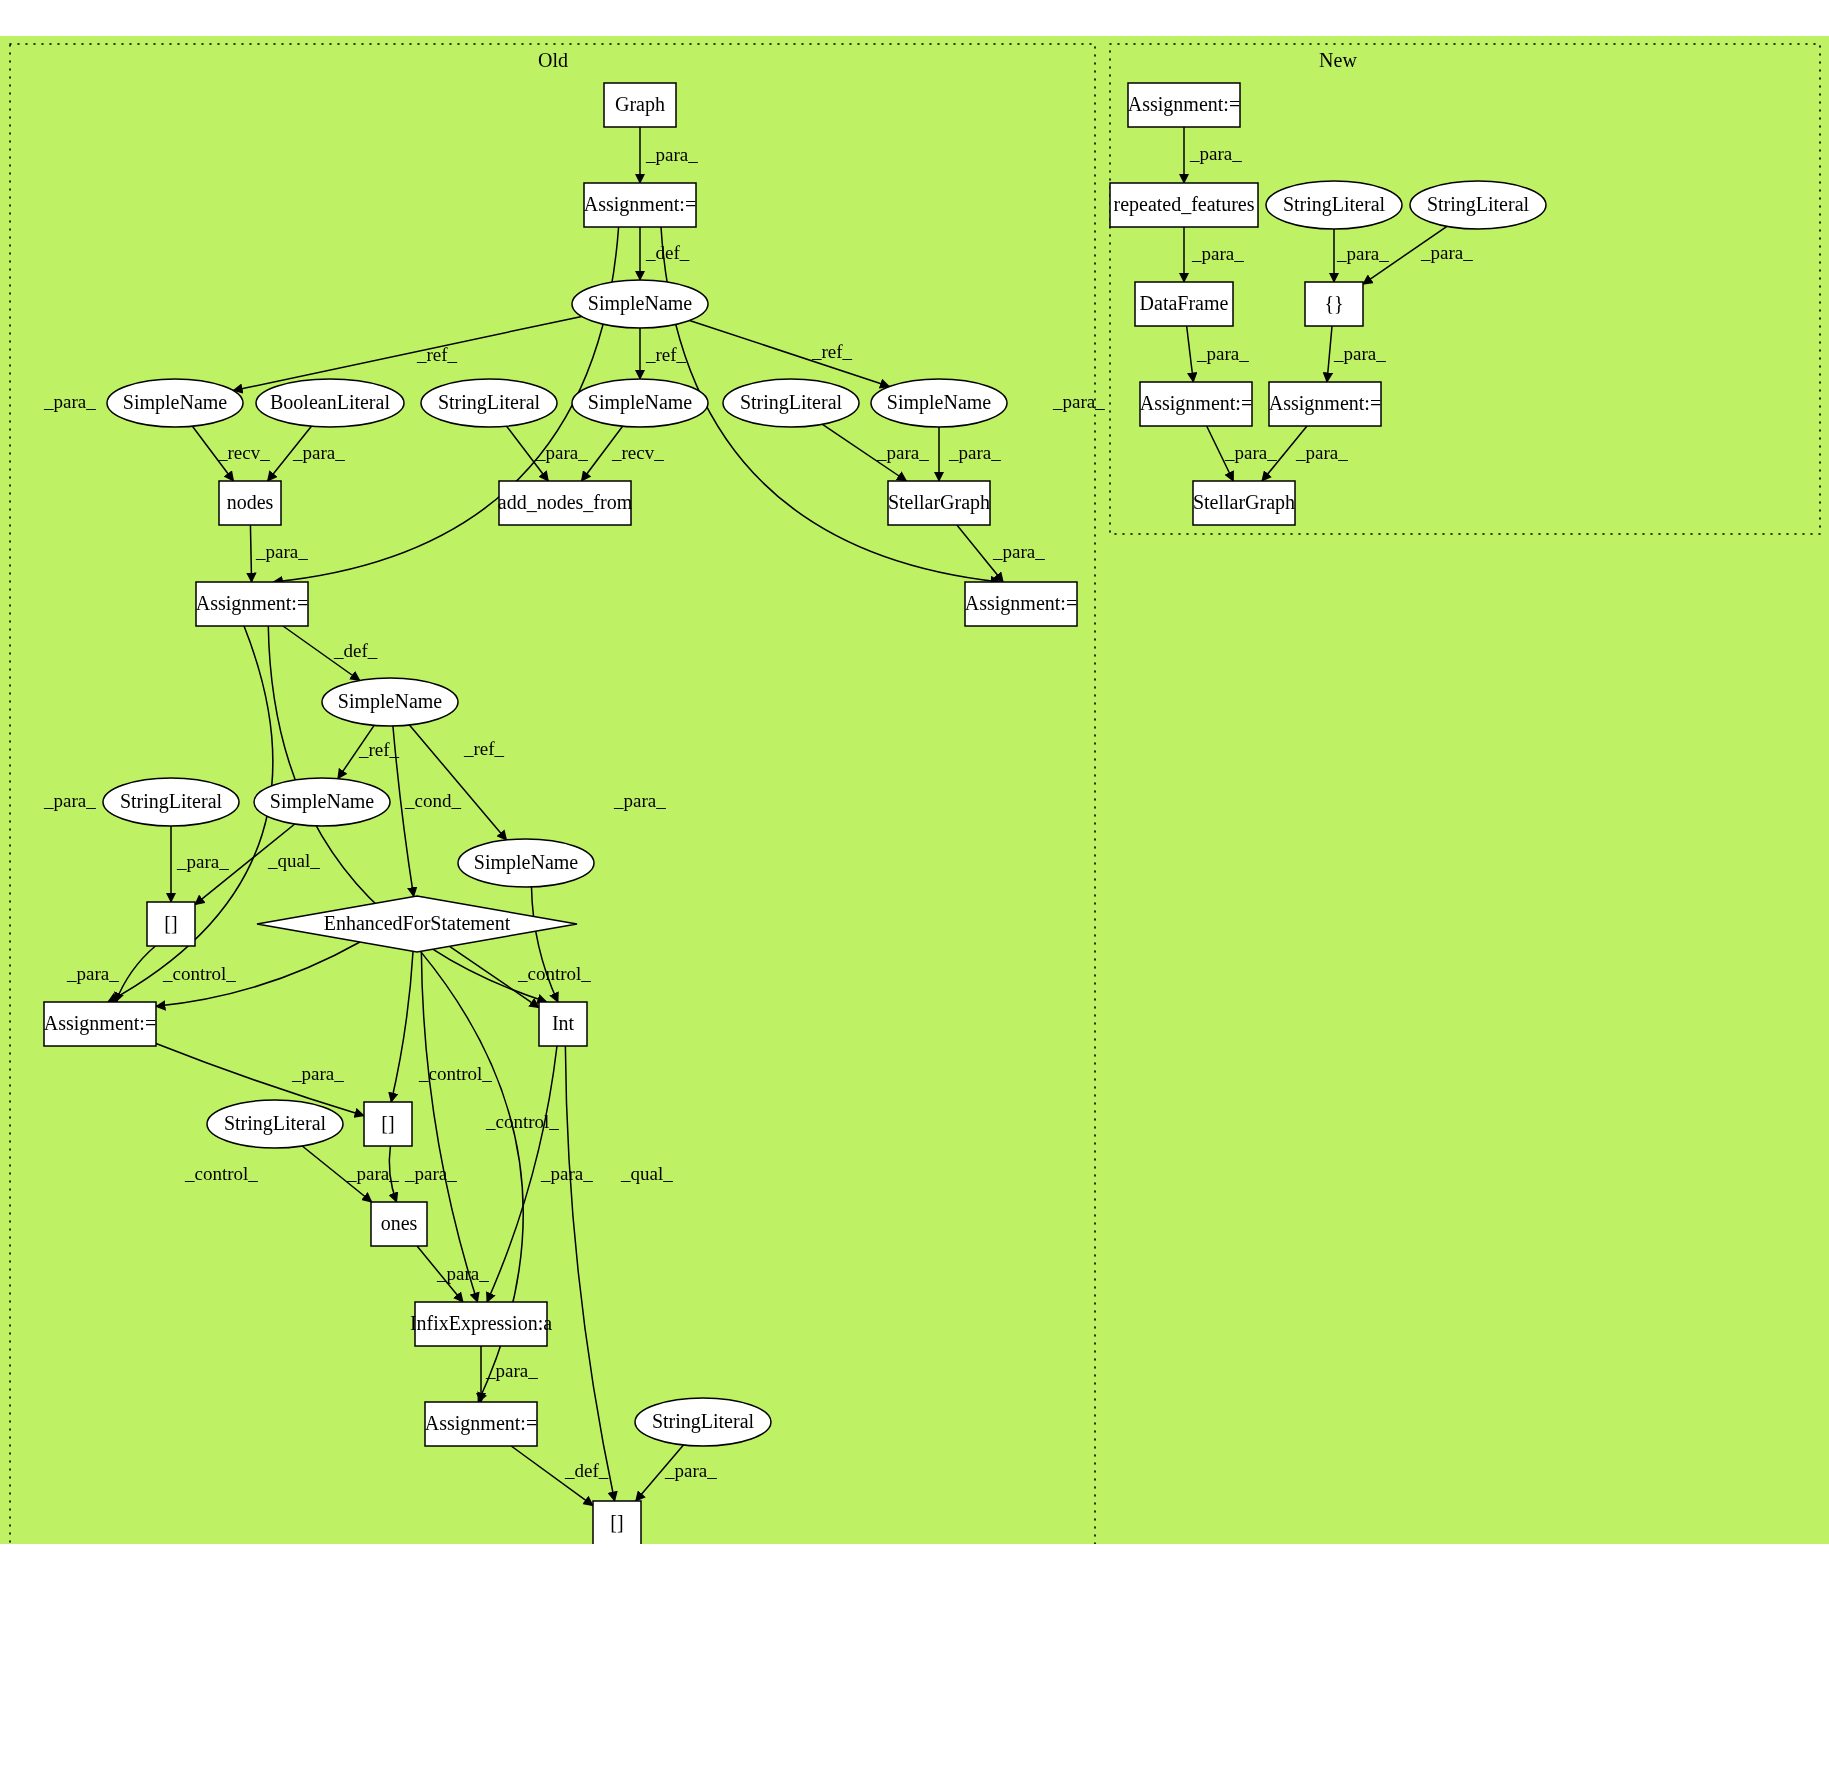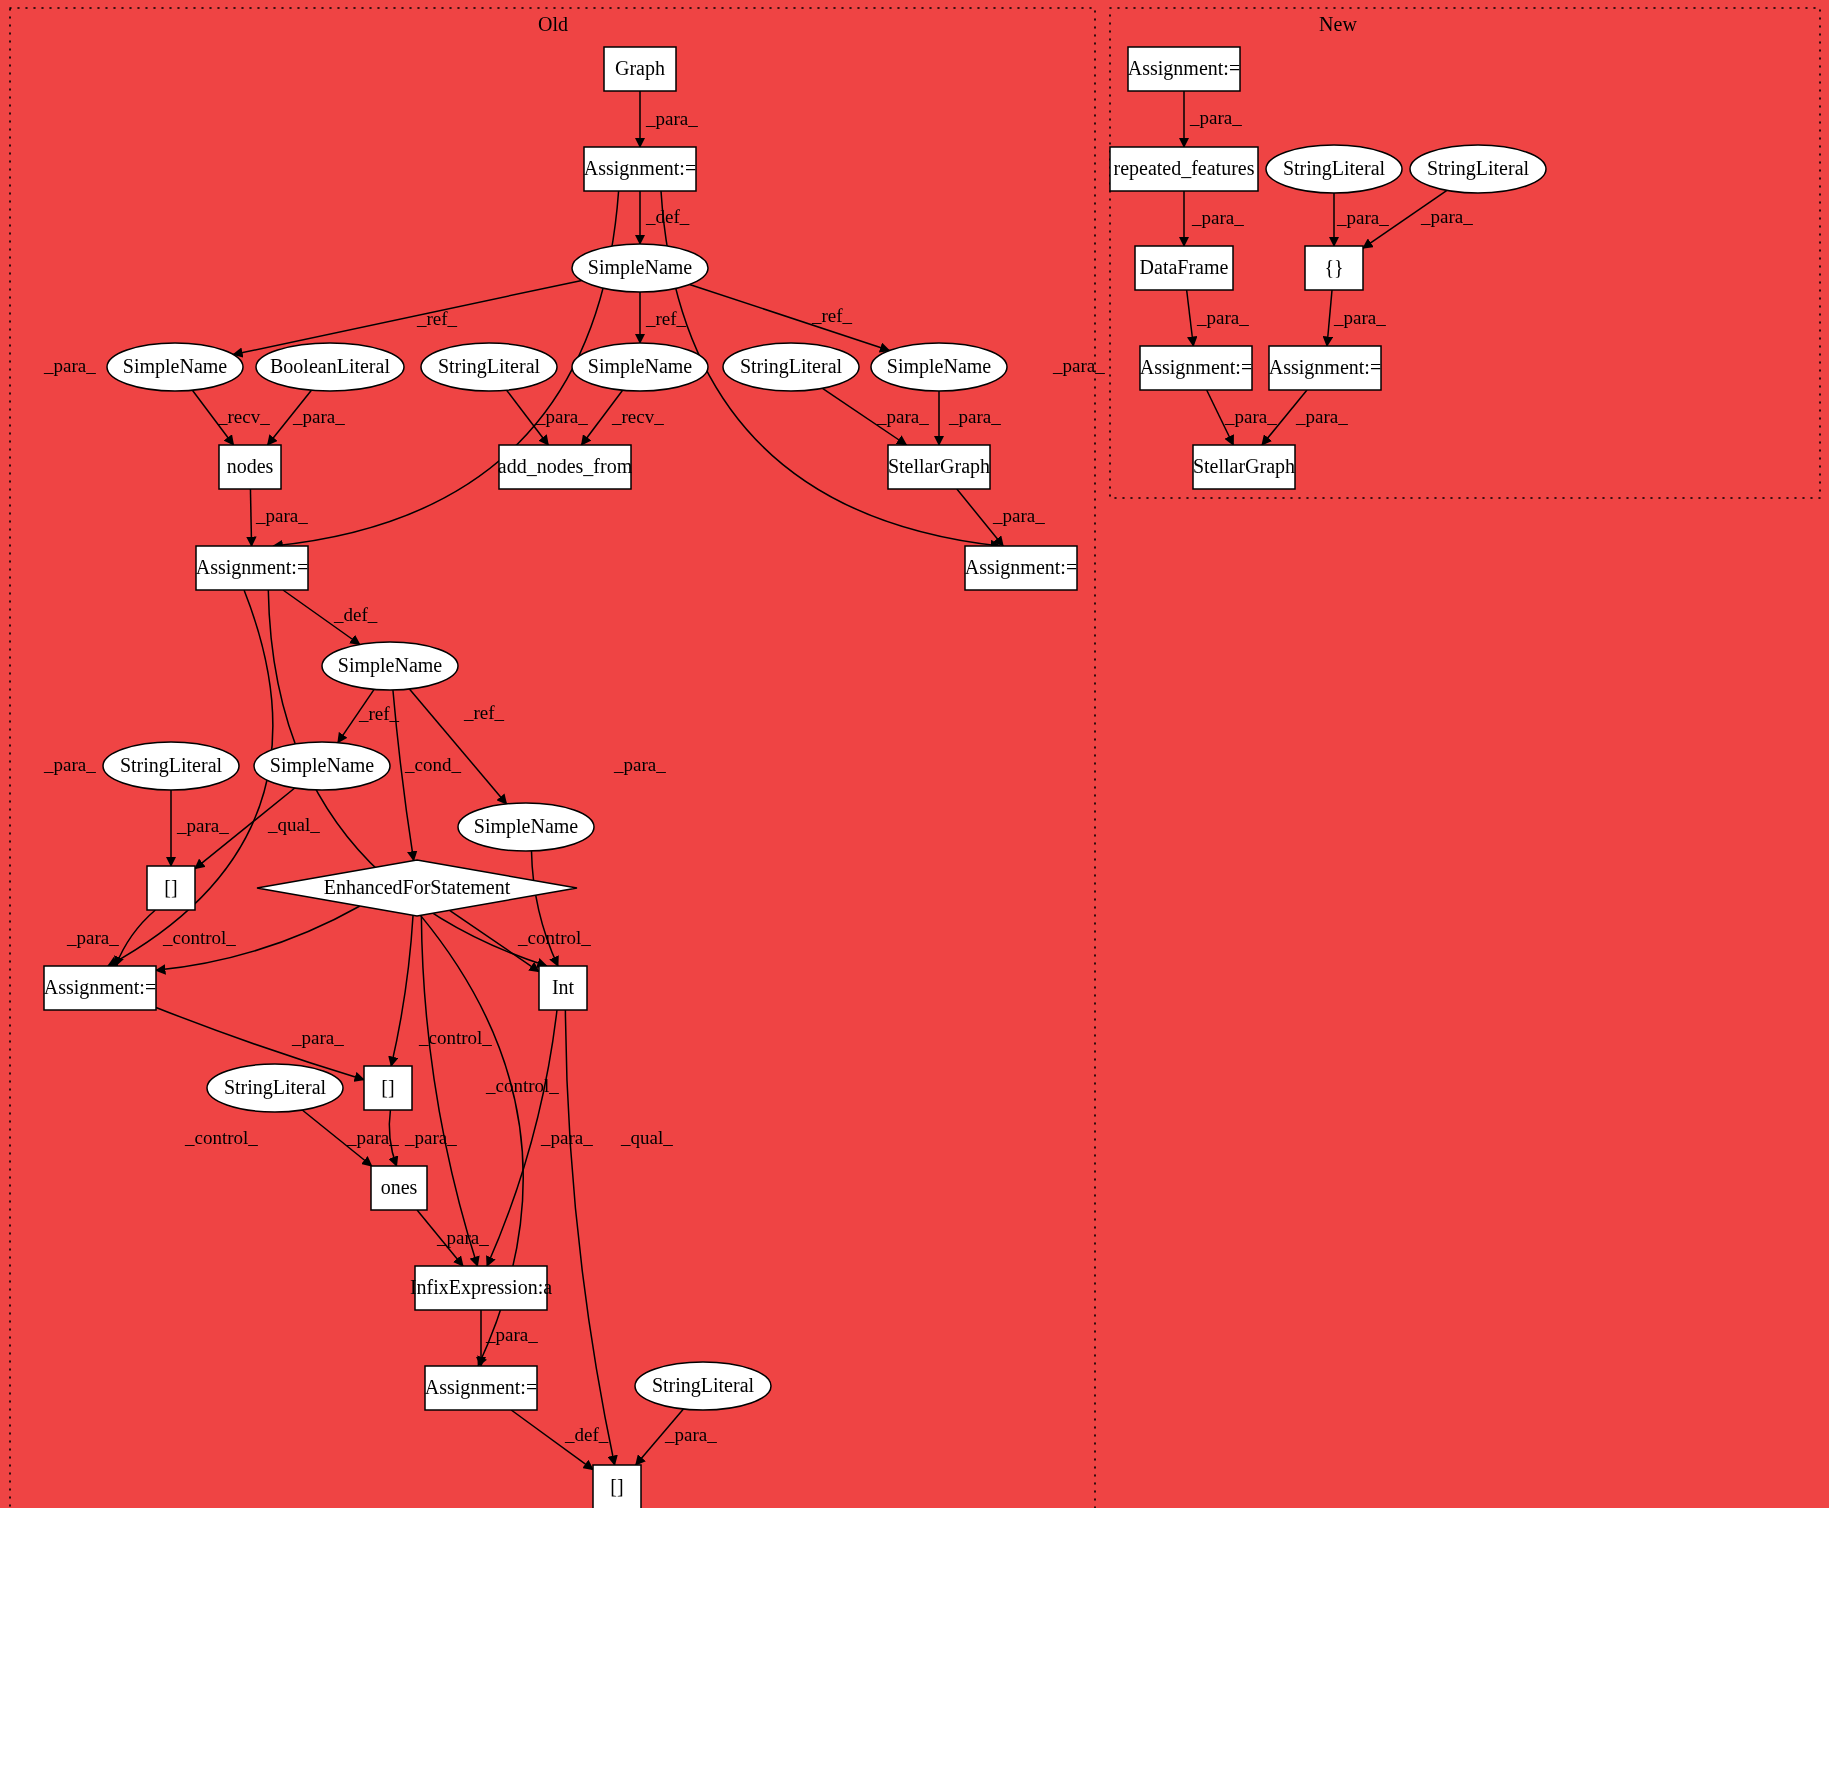--- a/index.html
+++ b/index.html
@@ -4,23 +4,24 @@
 <style>
   html, body {
     margin: 0;
     padding: 0;
     background: #ffffff;
   }
   #page {
     position: relative;
     width: 1829px;
     height: 1508px;
-    background: #ef4444;
+    background: #bef264;
     font-family: "Liberation Serif", "DejaVu Serif", serif;
     overflow: hidden;
+    margin-top: 36px;
   }
   svg#graph {
     position: absolute;
     left: 0;
     top: 0;
     width: 1829px;
     height: 1784px;
   }
   .cluster-box {
     fill: none;

